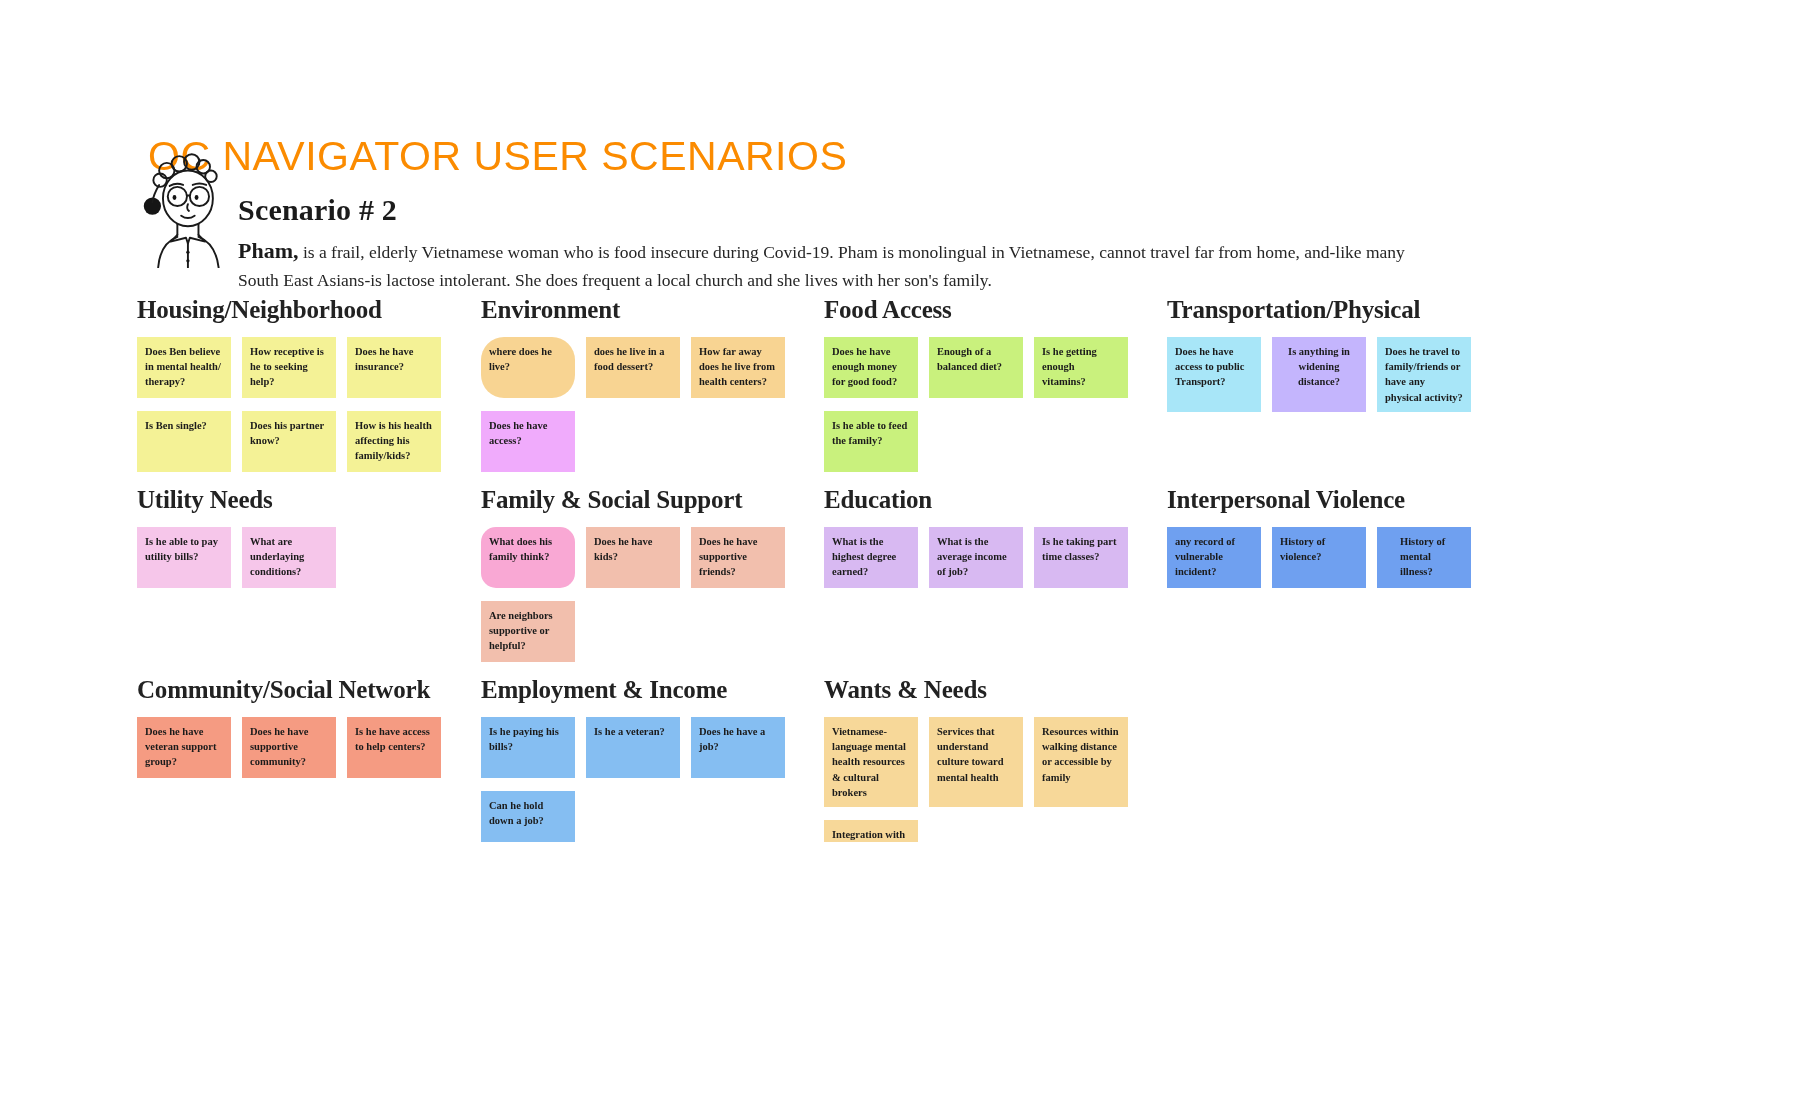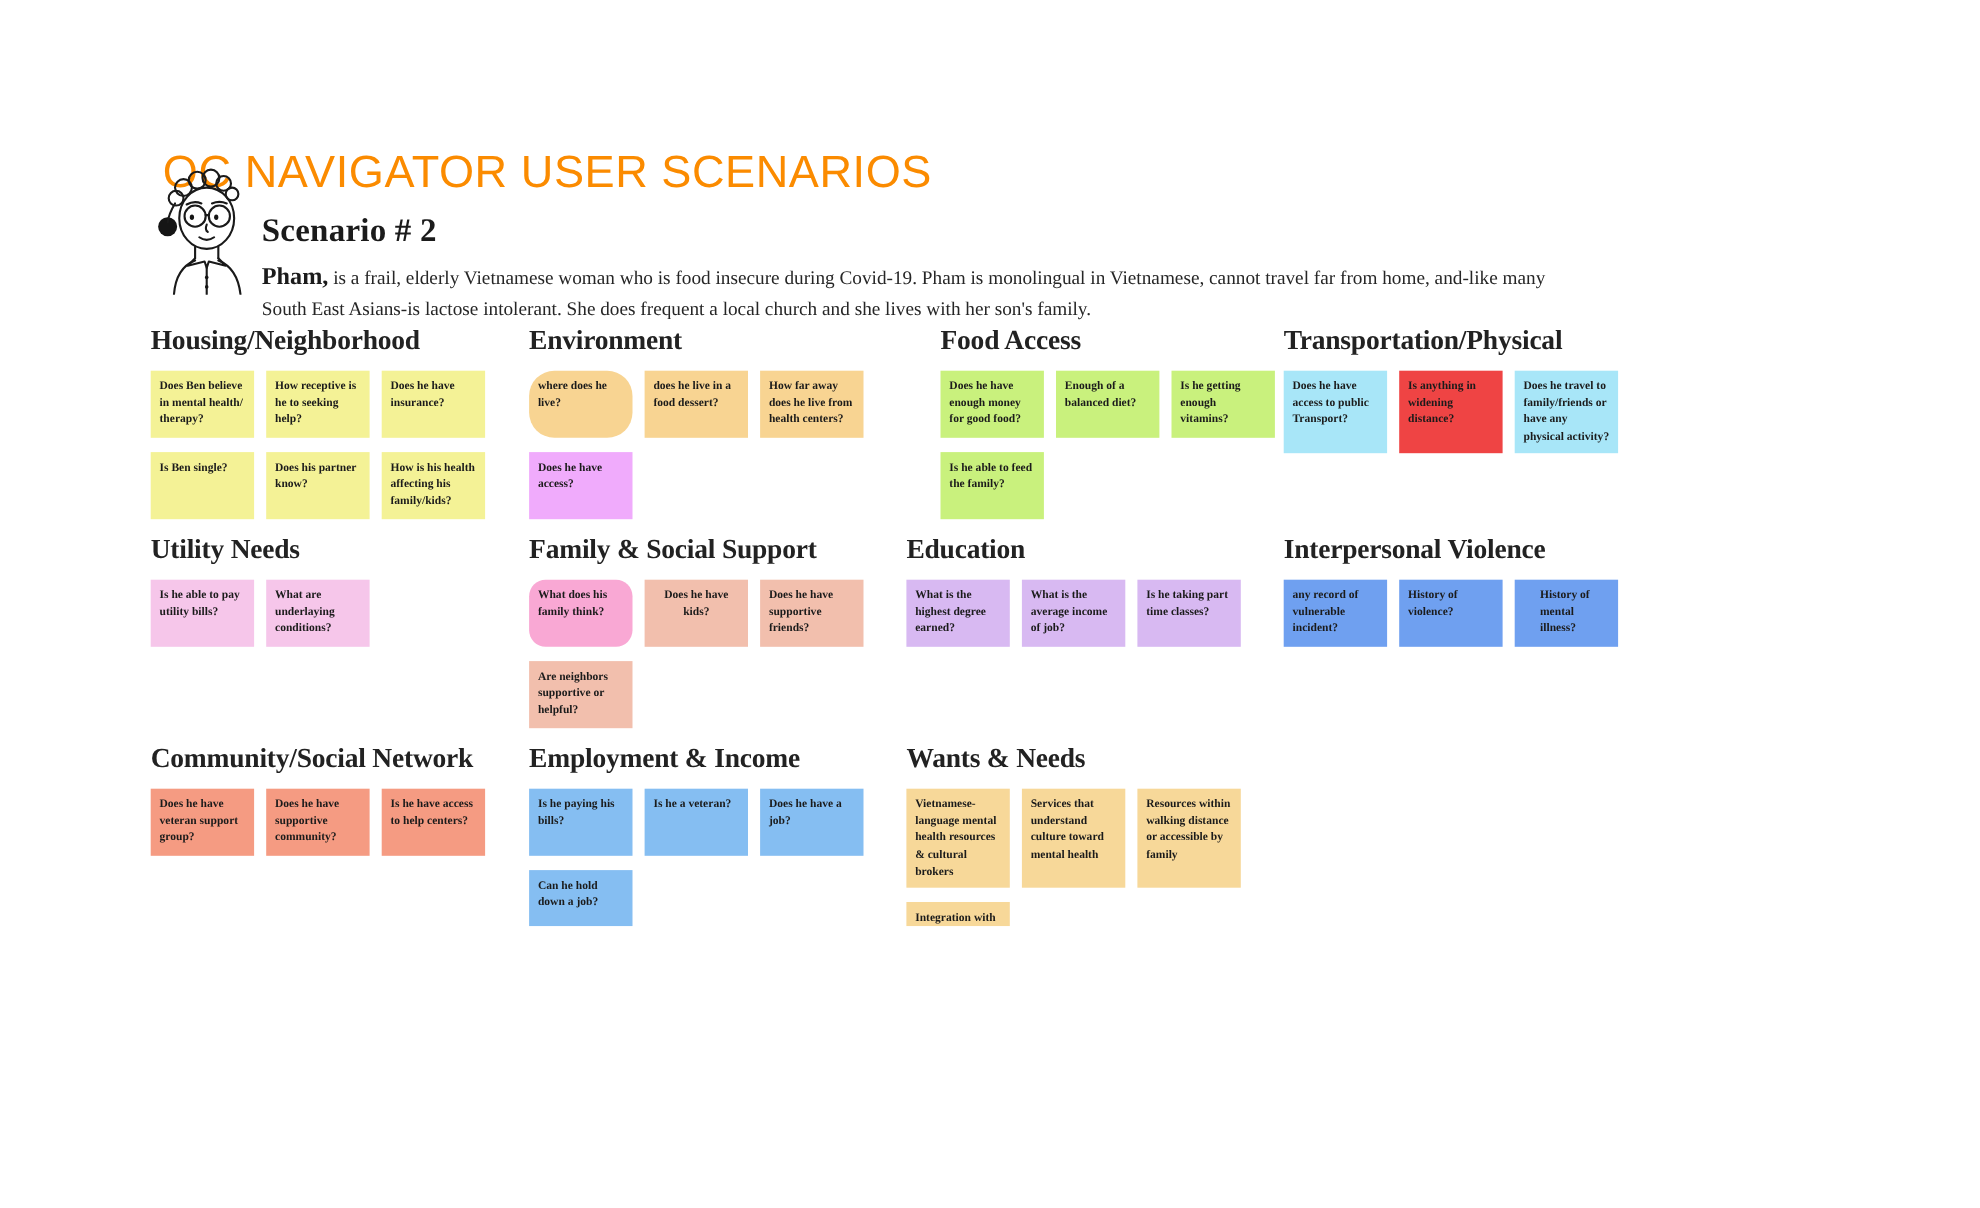--- a/index.html
+++ b/index.html
@@ -174,21 +174,21 @@
             <span>does he live in a food dessert?</span>
           </div>
           <div class="note" style="background: rgb(248, 212, 146);">
             <span>How far away does he live from health centers?</span>
           </div>
           <div class="note" style="background: #f0abfc;">
             <span>Does he have access?</span>
           </div>
         </div>
   </section>
-      <section class="board-section" style="left: 824px; top: 296px; margin-left: 31px;">
+      <section class="board-section" style="left: 824px; top: 296px;">
     <h3 class="section-title">Food Access</h3>
     <div class="notes">
           <div class="note" style="background: rgb(201, 241, 125);">
             <span>Does he have enough money for good food?</span>
           </div>
           <div class="note" style="background: rgb(201, 241, 125);">
             <span>Enough of a balanced diet?</span>
           </div>
           <div class="note" style="background: rgb(201, 241, 125);">
             <span>Is he getting enough vitamins?</span>
@@ -197,21 +197,21 @@
             <span>Is he able to feed the family?</span>
           </div>
         </div>
   </section>
       <section class="board-section" style="left: 1167px; top: 296px;">
     <h3 class="section-title">Transportation/Physical</h3>
     <div class="notes">
           <div class="note" style="background: rgb(168, 230, 248);">
             <span>Does he have access to public Transport?</span>
           </div>
-          <div class="note" style="background: #ef4444;">
+          <div class="note" style="background: #c4b5fd; text-align: center;">
             <span>Is anything in widening distance?</span>
           </div>
           <div class="note" style="background: rgb(168, 230, 248);">
             <span>Does he travel to family/friends or have any physical activity?</span>
           </div>
         </div>
   </section>
       <section class="board-section" style="left: 137px; top: 486px;">
     <h3 class="section-title">Utility Needs</h3>
     <div class="notes">
@@ -222,21 +222,21 @@
             <span>What are underlaying conditions?</span>
           </div>
         </div>
   </section>
       <section class="board-section" style="left: 481px; top: 486px;">
     <h3 class="section-title">Family &amp; Social Support</h3>
     <div class="notes">
           <div class="note" style="background: #f9a8d4; border-radius: 15px;">
             <span>What does his family think?</span>
           </div>
-          <div class="note" style="background: rgb(242, 191, 173); text-align: center;">
+          <div class="note" style="background: rgb(242, 191, 173);">
             <span>Does he have kids?</span>
           </div>
           <div class="note" style="background: rgb(242, 191, 173);">
             <span>Does he have supportive friends?</span>
           </div>
           <div class="note" style="background: rgb(242, 191, 173);">
             <span>Are neighbors supportive or helpful?</span>
           </div>
         </div>
   </section>

